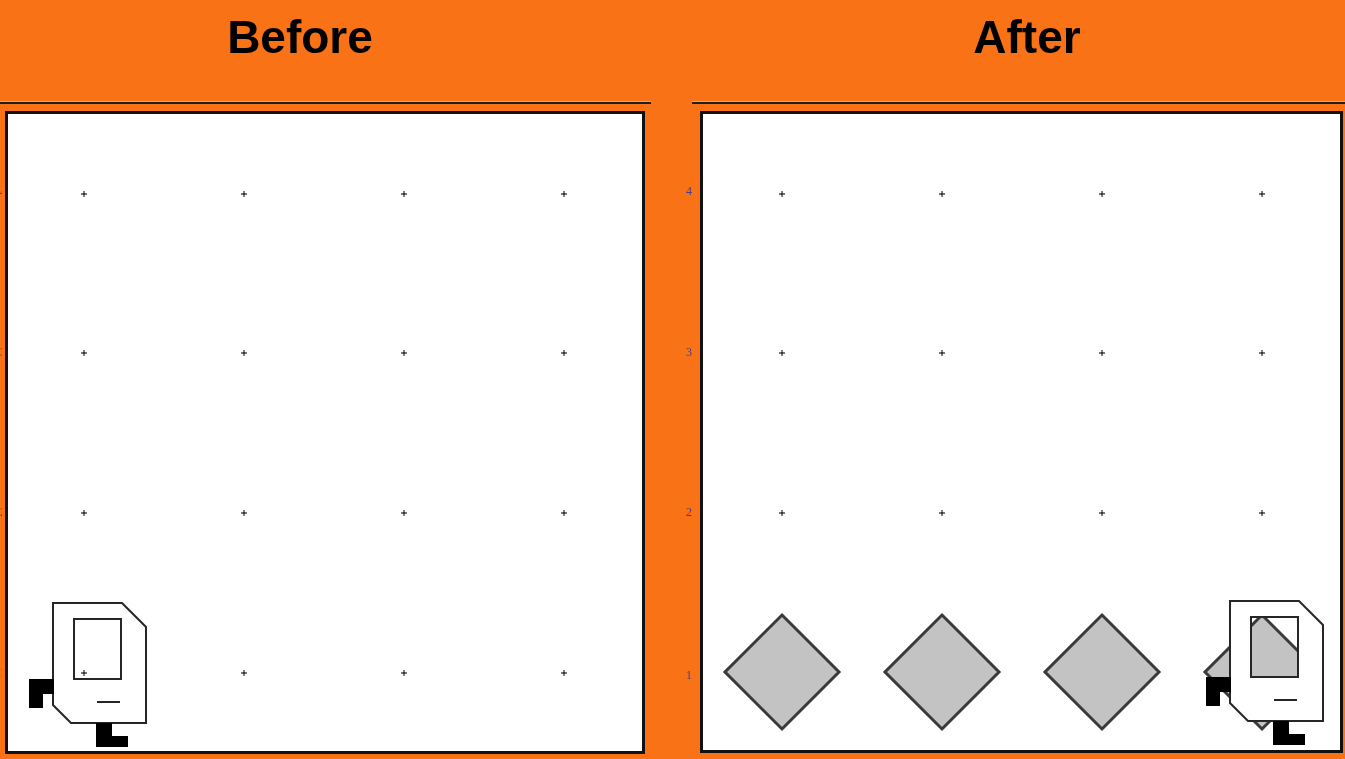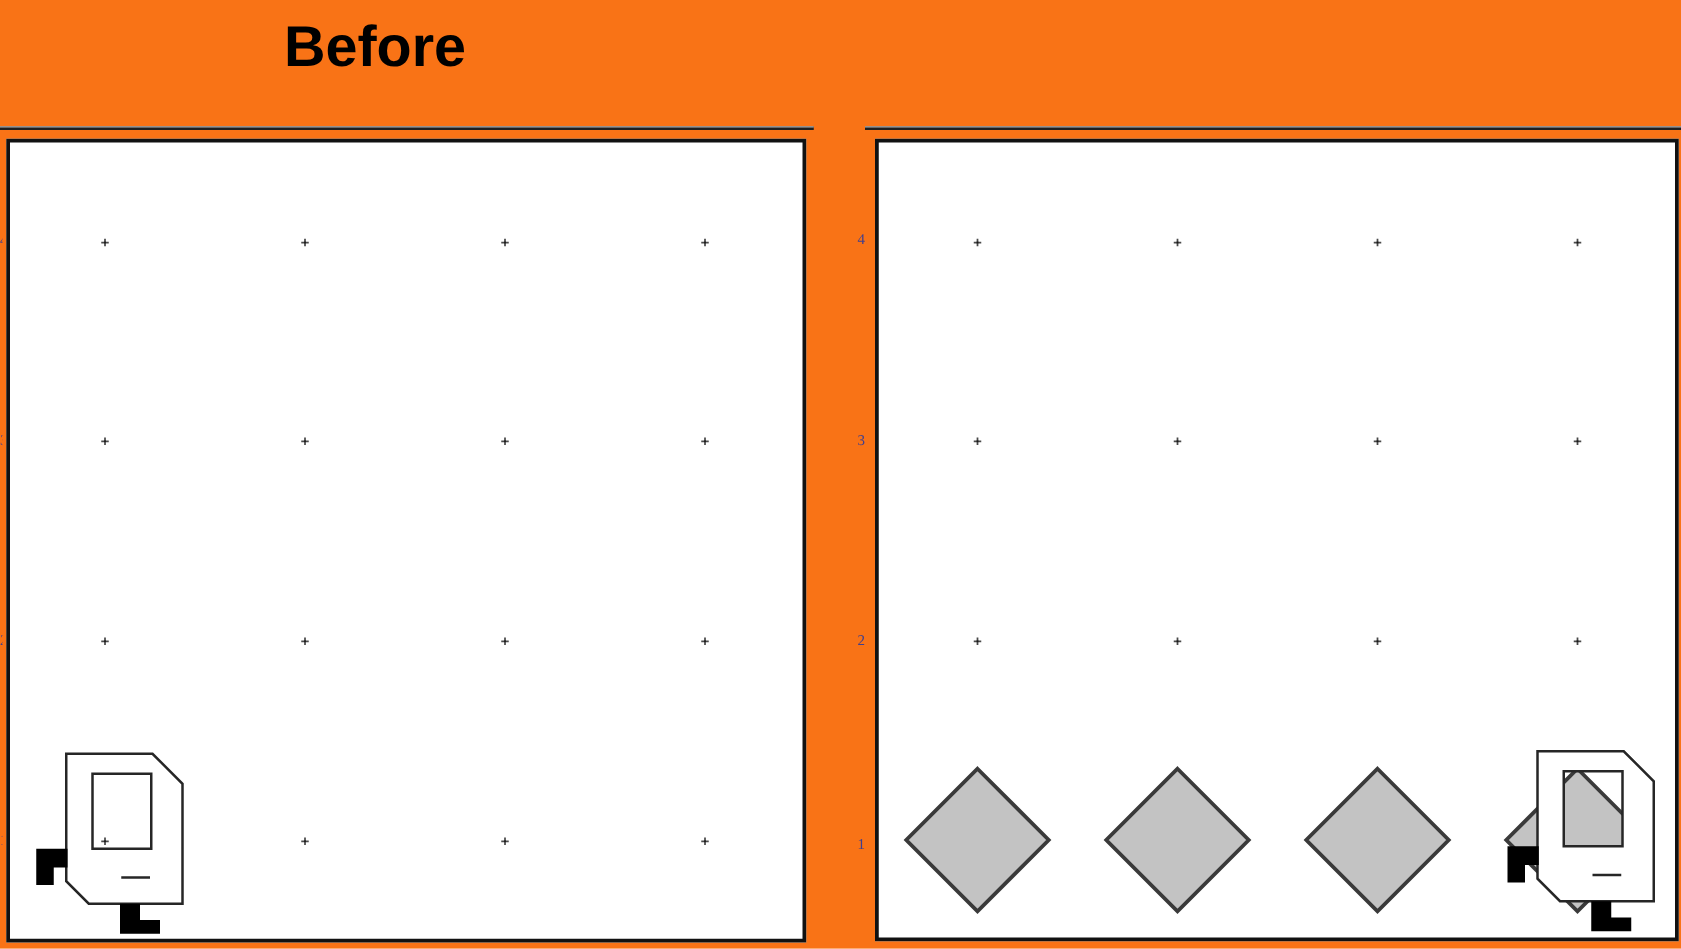--- a/index.html
+++ b/index.html
@@ -20,20 +20,21 @@
               line-height:12px;transform:translateY(-50%);}
   .axis-labels-after .axis-label{left:686px;}
   .axis-labels-before .axis-label{left:0px;width:2px;overflow:hidden;}
 </style>
 </head>
 <body>
 
 <div class="page">
 
   <h1 class="title title-before">Before</h1>
+  <h1 class="title title-after">After</h1>
 
   <div class="rule rule-left"></div>
   <div class="rule rule-right"></div>
 
   <div class="panel panel-before"></div>
   <div class="panel panel-after"></div>
 
   <div id="edge-labels-before" class="axis-labels-before">
       <span class="axis-label" style="top: 192px; color: rgb(63, 63, 143);">4</span>
       <span class="axis-label" style="top: 352px; color: rgb(63, 63, 143);">3</span>

